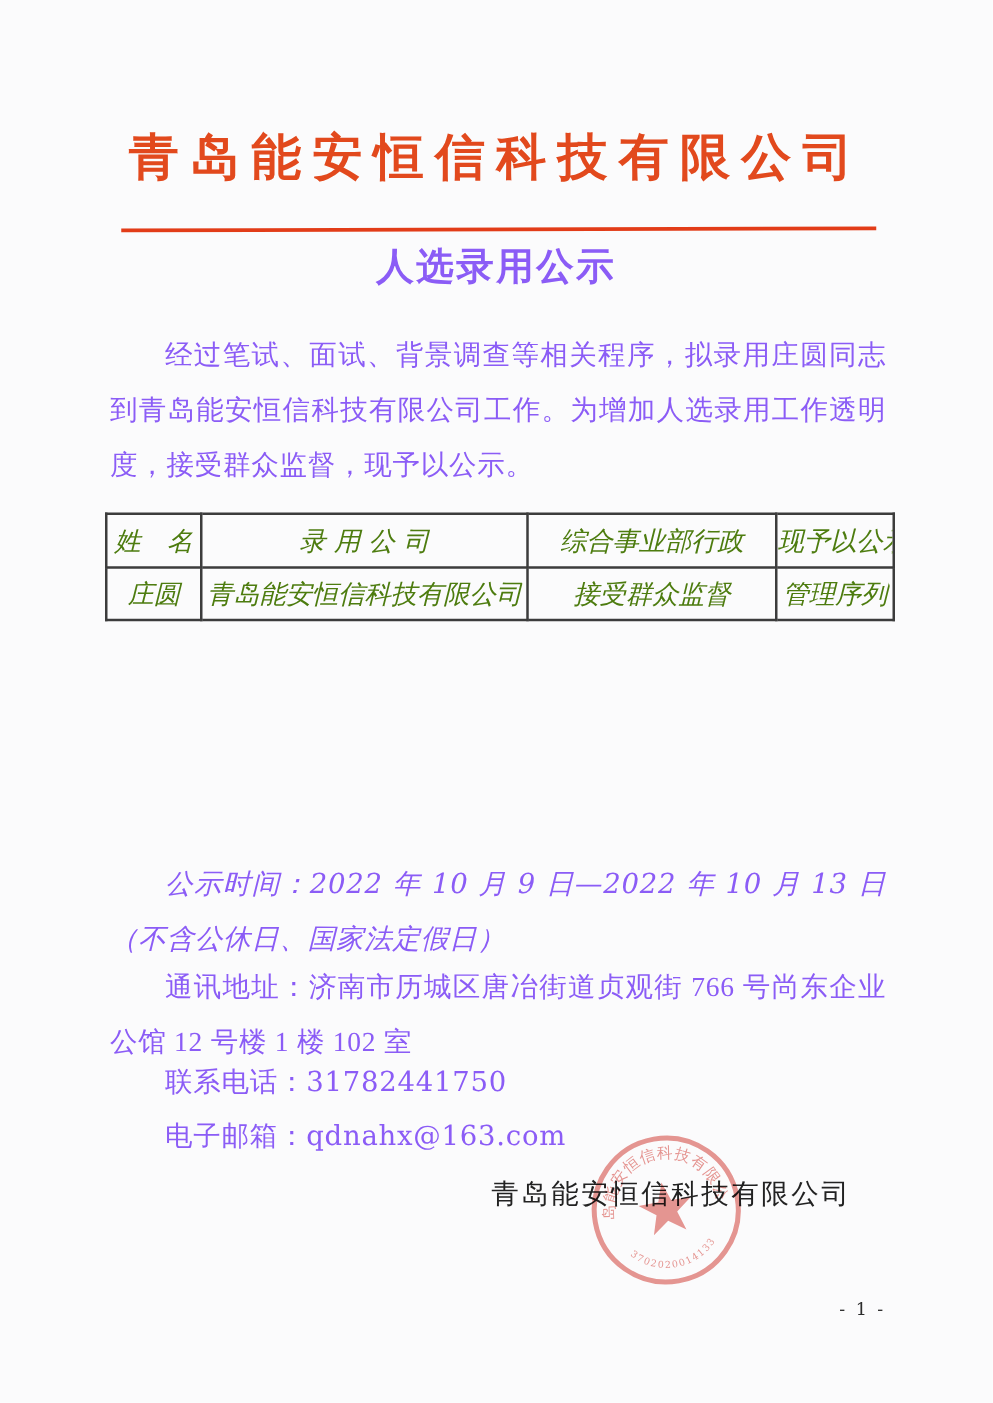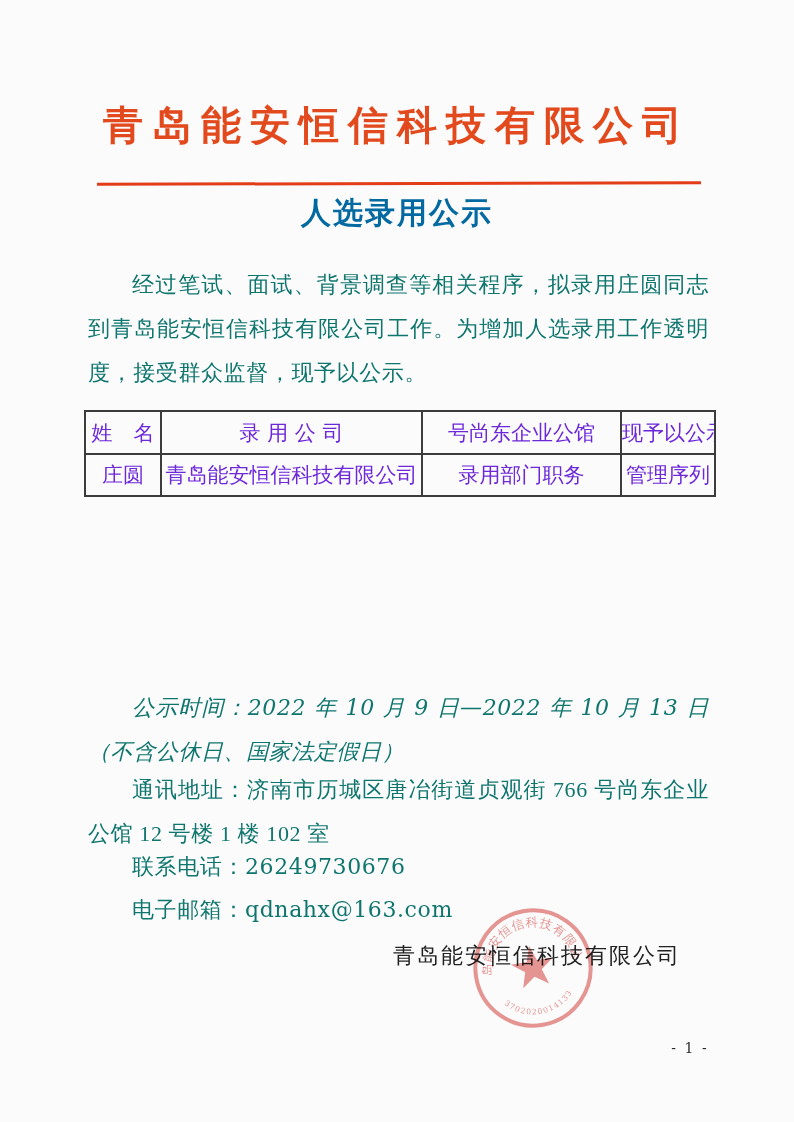--- a/index.html
+++ b/index.html
@@ -14,38 +14,38 @@
     position:absolute;top:98px;left:0;width:794px;
     text-align:center;font-size:40px;font-weight:bold;
     color:#e2491d;letter-spacing:9px;white-space:nowrap;
   }
   .rule{
     position:absolute;top:182px;left:97px;width:604px;height:3px;
     background:#e23c18;transform:rotate(-0.15deg);
   }
   .doc-title{
     position:absolute;top:193px;left:0;width:794px;
-    text-align:center;font-size:30px;font-weight:bold;color:#0369a1;
+    text-align:center;font-size:30px;font-weight:bold;color:#8b5cf6;
     letter-spacing:2px;
   }
   .para{
     position:absolute;left:88px;width:621px;
     font-size:22px;line-height:44px;letter-spacing:0.6px;
-    text-align:justify;text-indent:2em;color:#0f766e;
+    text-align:justify;text-indent:2em;color:#8b5cf6;
   }
   .p-intro{top:263px;}
   .p-objection{top:520px;}
   .p-period{top:686px;font-style:italic;}
   .p-address{top:768px;font-family:Liberation Serif, serif;}
   .p-phone{top:845px;}
   .p-email{top:888px;}
   table.recruit{
     position:absolute;top:410px;left:84px;
     border-collapse:collapse;table-layout:fixed;width:630px;
-    font-size:21px;color:#6d28d9;
+    font-size:21px;color:#4d7c0f;font-style:italic;
   }
   table.recruit th,table.recruit td{
     border:2px solid #3c3c3c;text-align:center;vertical-align:middle;
     font-weight:normal;padding:0;overflow:hidden;white-space:nowrap;
   }
   table.recruit th{height:41px;}
   table.recruit td{height:40px;border-radius:21px;}
   .col-name{width:76px;}
   .col-company{width:261px;}
   .col-dept{width:199px;}
@@ -83,40 +83,40 @@
     <colgroup>
       <col class="col-name">
         <col class="col-company">
         <col class="col-dept">
         <col class="col-series">
     </colgroup>
     <thead>
       <tr>
         <th>姓　名</th>
         <th>录 用 公 司</th>
-        <th>号尚东企业公馆</th>
+        <th>综合事业部行政</th>
         <th>现予以公示</th>
       </tr>
     </thead>
     <tbody>
       <tr>
         <td>庄圆</td>
         <td>青岛能安恒信科技有限公司</td>
-        <td>录用部门职务</td>
+        <td>接受群众监督</td>
         <td>管理序列</td>
       </tr>
     </tbody>
   </table>
 
 
   <div class="para p-period">公示时间：2022 年 10 月 9 日—2022 年 10 月 13 日（不含公休日、国家法定假日）</div>
 
   <div class="para p-address">通讯地址：济南市历城区唐冶街道贞观街 766 号尚东企业公馆 12 号楼 1 楼 102 室</div>
 
-  <div class="para p-phone">联系电话：26249730676</div>
+  <div class="para p-phone">联系电话：31782441750</div>
 
   <div class="para p-email">电子邮箱：qdnahx@163.com</div>
 
   <div class="signature">
     <div class="sig-company">青岛能安恒信科技有限公司</div>
   </div>
 
   <svg class="seal" viewBox="0 0 200 200" xmlns="http://www.w3.org/2000/svg">
     <g transform="rotate(-10 100 100)" fill="#d84b44" stroke="none">
       <circle cx="100" cy="100" r="72" fill="none" stroke="#d84b44" stroke-width="5"></circle>

